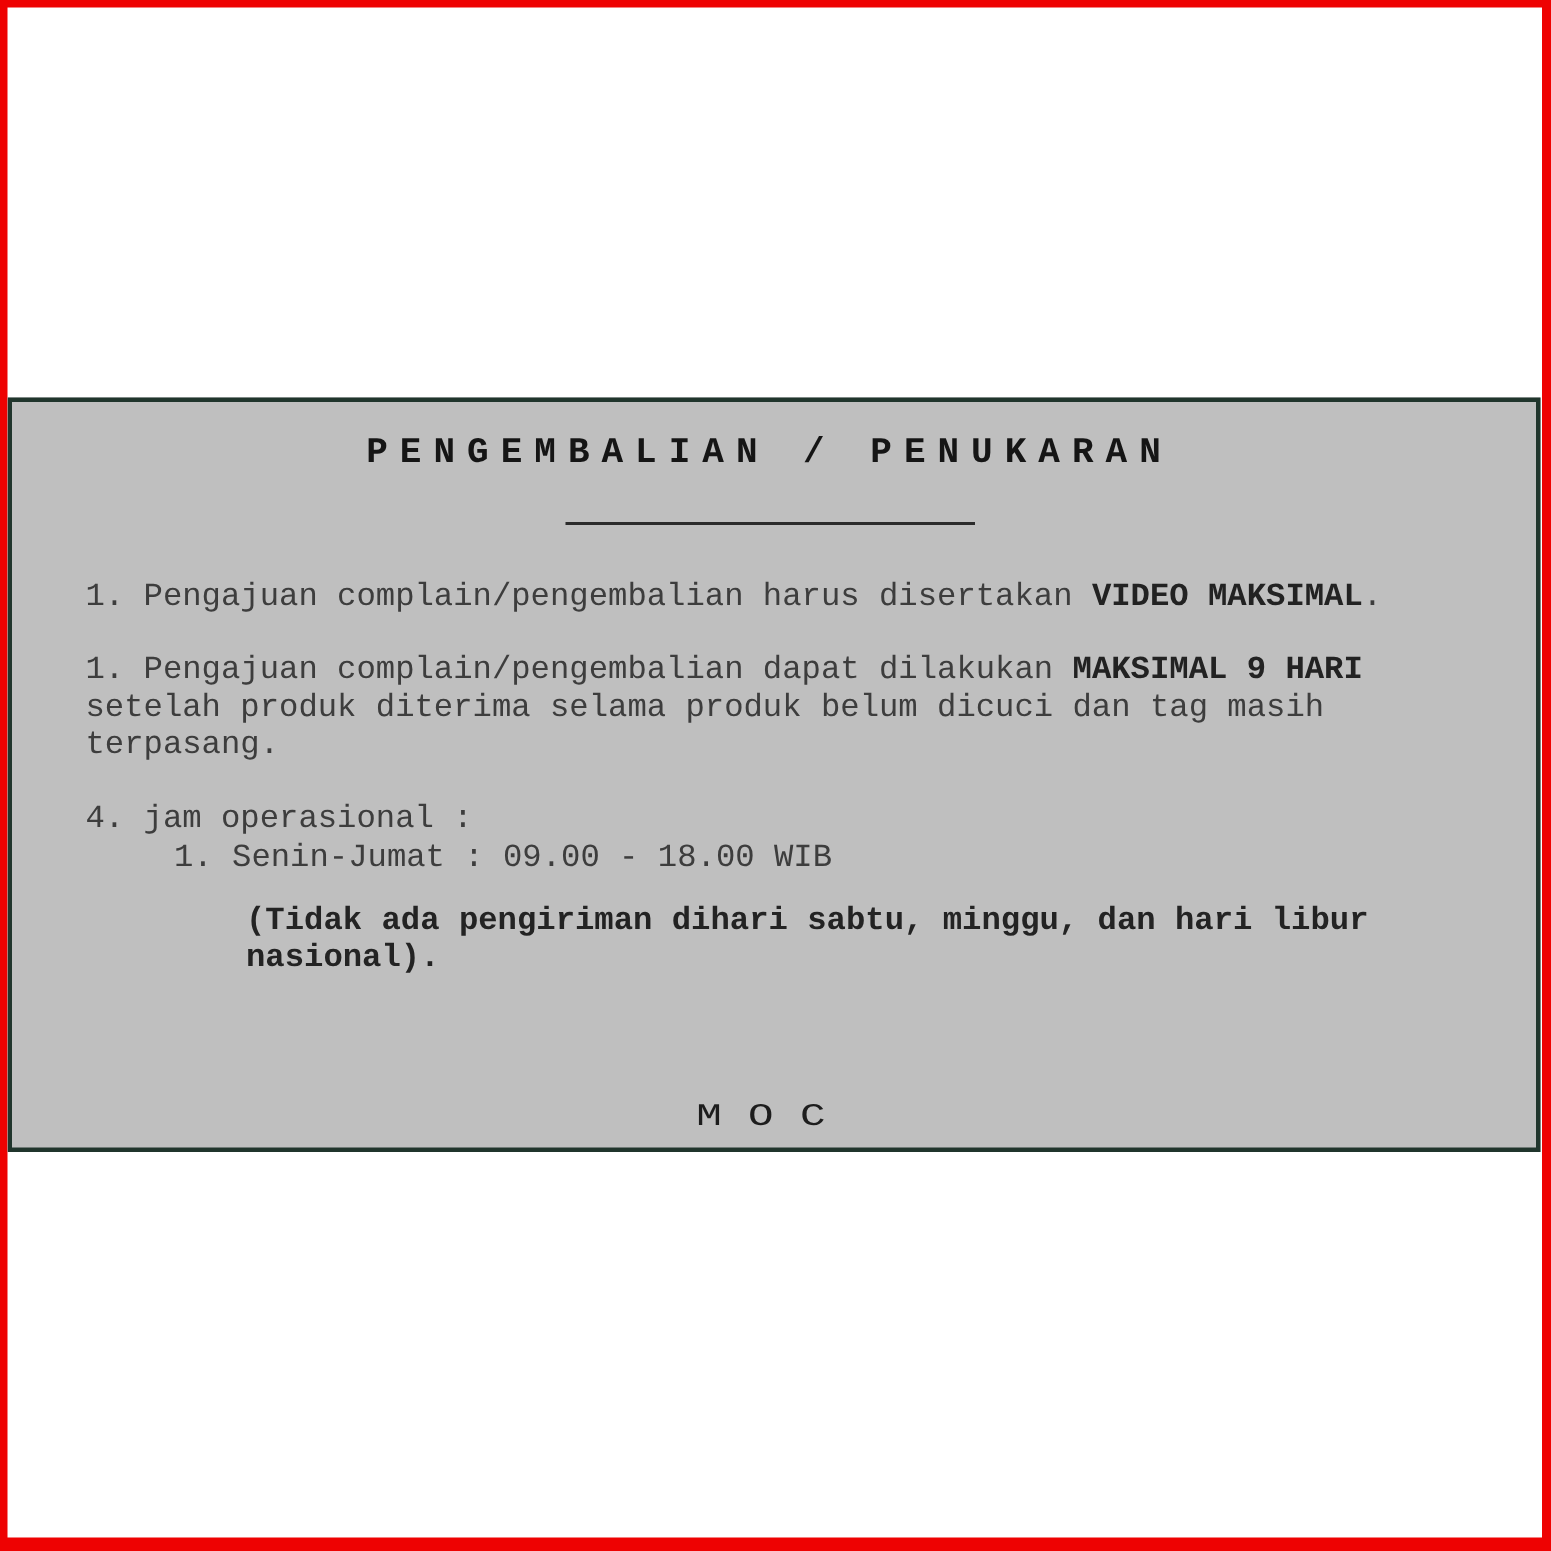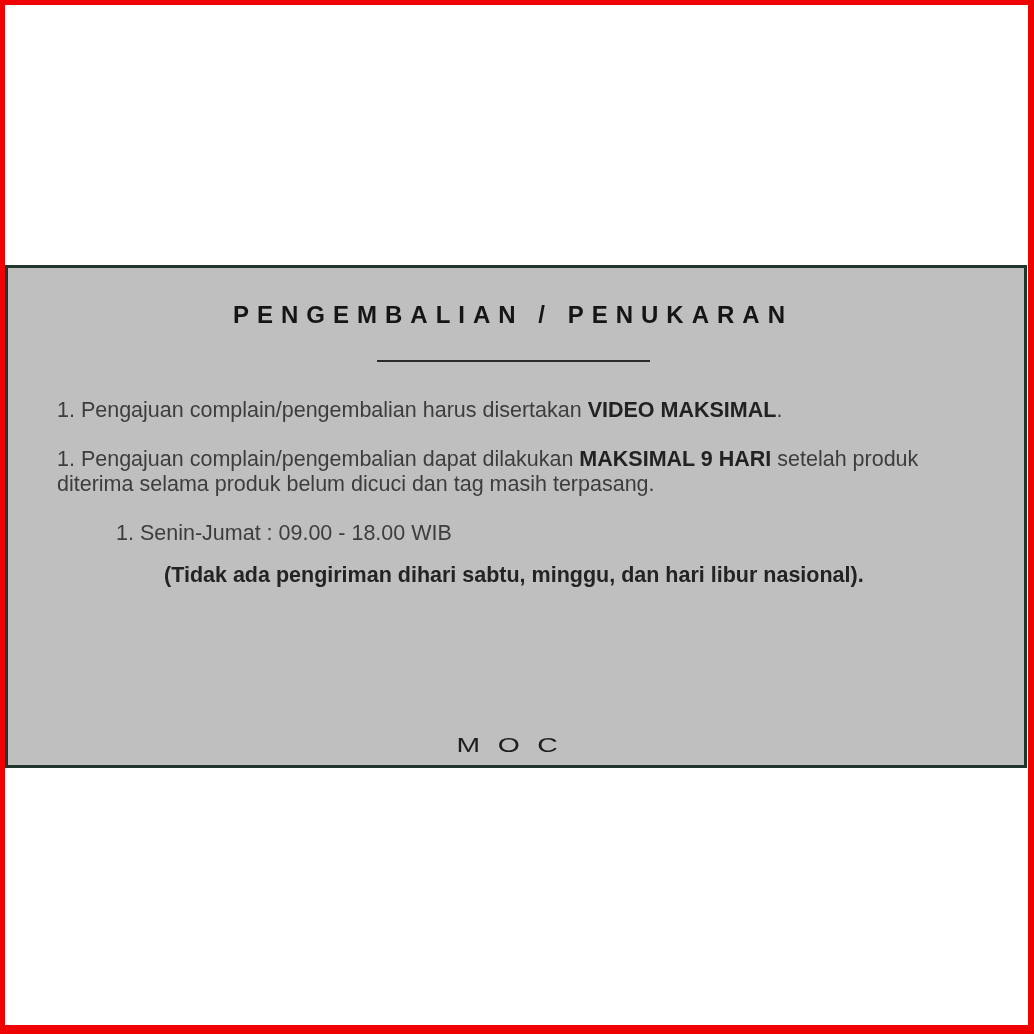--- a/index.html
+++ b/index.html
@@ -26,21 +26,22 @@
     top: 260px;
     height: 503px;
     box-sizing: border-box;
     background: #bfbfbf;
     border: 3px solid #20352c;
   }
   .panel-inner {
     position: relative;
     height: 100%;
     box-sizing: border-box;
-    padding: 16px 55px 0 49px;
+    padding: 4px 55px 0 49px;
+    font-family: Liberation Mono, monospace;
   }
   .title {
     margin: 0;
     padding-top: 17px;
     text-align: center;
     font-size: 24px;
     font-weight: bold;
     letter-spacing: 8px;
     color: #151515;
     line-height: 28px;
@@ -95,20 +96,21 @@
       <div class="title-underline"></div>
 
       <div class="rules">
 
         <p class="rule"><span>1. Pengajuan complain/pengembalian harus disertakan </span><b>VIDEO MAKSIMAL</b><span>.</span></p>
 
         <p class="rule"><span>1. Pengajuan complain/pengembalian dapat dilakukan </span><b>MAKSIMAL 9 HARI</b><span> setelah produk diterima selama produk belum dicuci dan tag masih terpasang.</span></p>
 
 
         <div class="rule">
+          <p class="op-heading">4. jam operasional :</p>
           <p class="op-schedule">1. Senin-Jumat : 09.00 - 18.00 WIB</p>
           <p class="op-note">(Tidak ada pengiriman dihari sabtu, minggu, dan hari libur nasional).</p>
         </div>
 
       </div>
 
       <div class="logo">MOC</div>
 
     </div>
   </div>

